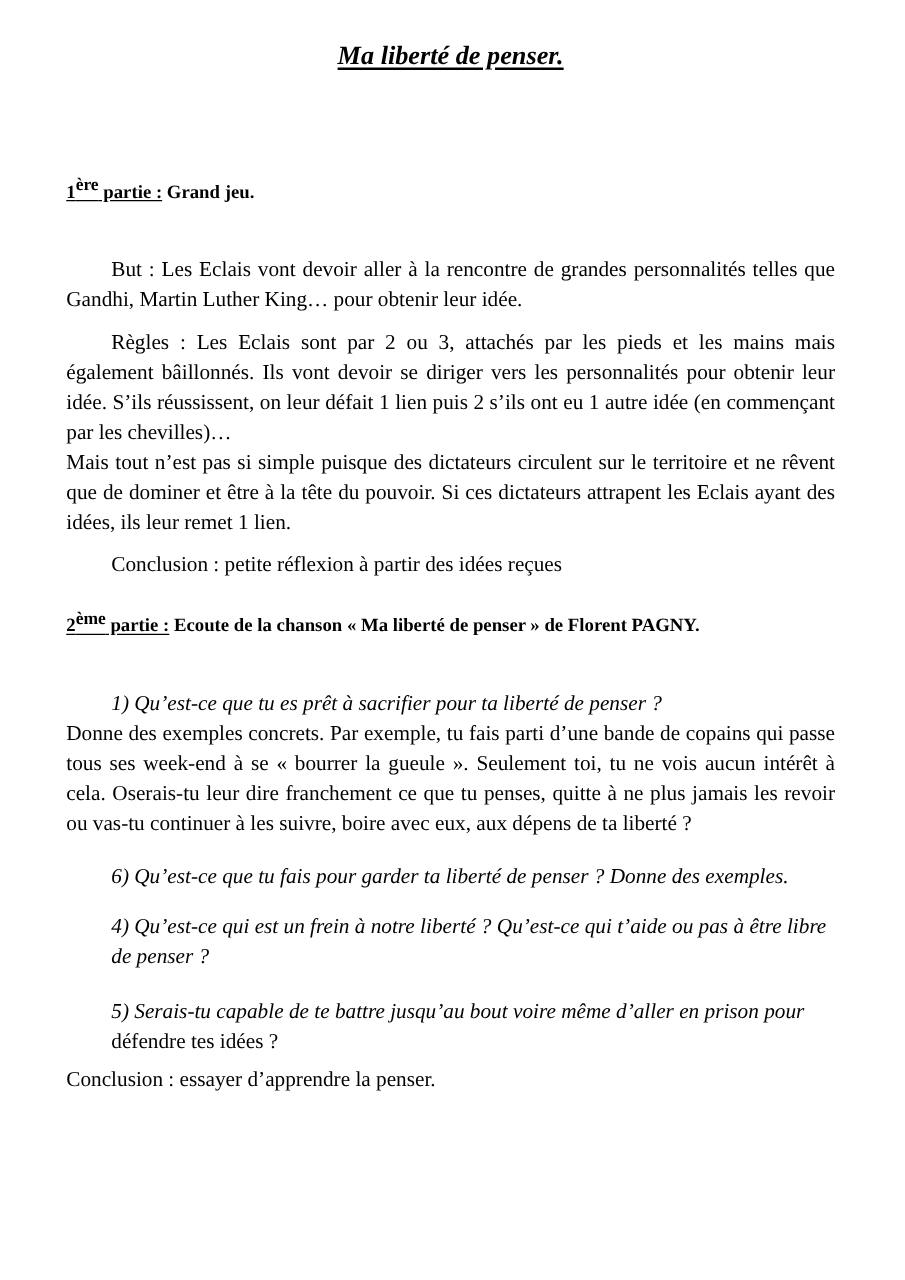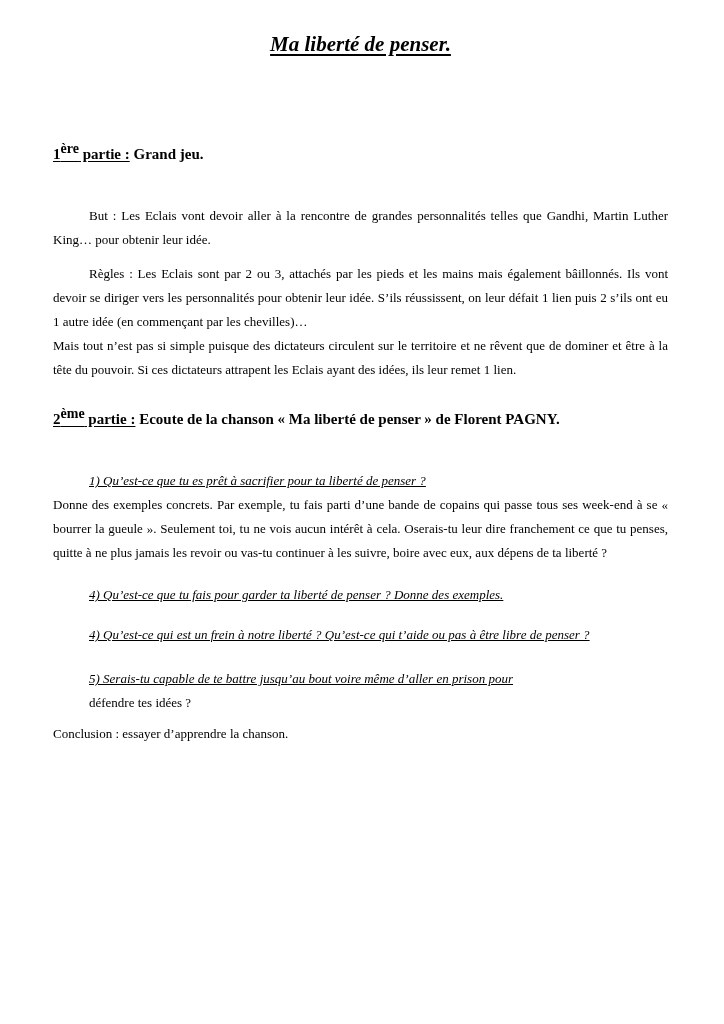--- a/index.html
+++ b/index.html
@@ -13,21 +13,21 @@
     height: 1024px;
     box-sizing: border-box;
     padding: 31px 56px 0 53px;
     background: #ffffff;
     font-family: "Liberation Serif", serif;
     color: #000000;
     overflow: hidden;
   }
   p {
     margin: 0;
-    font-size: 13px;
+    font-size: 17px;
     line-height: 24px;
   }
   .doc-title {
     text-align: center;
     font-size: 21px;
     line-height: 26px;
     font-weight: bold;
     font-style: italic;
     text-decoration: underline;
     text-underline-offset: 3px;
@@ -42,21 +42,21 @@
     text-underline-offset: 2px;
   }
   .part-heading sup {
     font-size: 14px;
     line-height: 0;
     vertical-align: super;
   }
   .justify { text-align: justify; }
   .indent { text-indent: 36px; }
   .hang { padding-left: 36px; }
-  .question { font-style: italic; text-decoration: underline; }
+  .question { font-style: italic; }
 
   
   .h1-part      { margin-top: 88px; }
   .p-but        { margin-top: 40px; }
   .p-regles     { margin-top: 10px; font-family: Liberation Serif, serif; }
   .p-mais       { margin-top: 0; }
   .p-concl1     { margin-top: 10px; }
   .h2-part      { margin-top: 28px; }
   .p-q1         { margin-top: 40px; }
   .p-q1body     { margin-top: 0; }
@@ -77,33 +77,34 @@
   <p class="part-heading h1-part">
     <span class="underlined"><span>1</span><sup>ère</sup><span> partie :</span></span><span> Grand jeu.</span>
   </p>
 
   <p class="justify indent p-but">But : Les Eclais vont devoir aller à la rencontre de grandes personnalités telles que Gandhi, Martin Luther King… pour obtenir leur idée.</p>
 
   <p class="justify indent p-regles">Règles : Les Eclais sont par 2 ou 3, attachés par les pieds et les mains mais également bâillonnés. Ils vont devoir se diriger vers les personnalités pour obtenir leur idée. S’ils réussissent, on leur défait 1 lien puis 2  s’ils ont eu 1 autre idée (en commençant par les chevilles)…</p>
 
   <p class="justify p-mais">Mais tout n’est pas si simple puisque des dictateurs circulent sur le territoire et ne rêvent que de dominer et être à la tête du pouvoir. Si ces dictateurs attrapent les Eclais ayant des idées, ils leur remet 1 lien.</p>
 
+  <p class="indent p-concl1">Conclusion : petite réflexion à partir des idées reçues</p>
 
   <p class="part-heading h2-part">
     <span class="underlined"><span>2</span><sup>ème</sup><span> partie :</span></span><span> Ecoute de la chanson « Ma liberté de penser » de Florent PAGNY.</span>
   </p>
 
   <p class="question hang p-q1">1) Qu’est-ce que tu es prêt à sacrifier pour ta liberté de penser ?</p>
 
   <p class="justify p-q1body">Donne des exemples concrets. Par exemple, tu fais parti d’une bande de copains qui passe tous ses week-end à se « bourrer la gueule ». Seulement toi, tu ne vois aucun intérêt à cela. Oserais-tu leur dire franchement ce que tu penses, quitte à ne plus jamais les revoir ou vas-tu continuer à les suivre, boire avec eux, aux dépens de ta liberté ?</p>
 
 
-  <p class="question hang p-q3">4) Qu’est-ce que tu fais pour garder ta liberté de penser ? Donne des exemples.</p>
+  <p class="question hang p-q3">6) Qu’est-ce que tu fais pour garder ta liberté de penser ? Donne des exemples.</p>
 
   <p class="question hang p-q4">4) Qu’est-ce qui est un frein à notre liberté ? Qu’est-ce qui t’aide ou pas à être libre de penser ?</p>
 
   <p class="question hang p-q5">5) Serais-tu capable de te battre jusqu’au bout voire même d’aller en prison pour</p>
 
   <p class="hang p-q5b">défendre tes idées ?</p>
 
-  <p class="p-concl2">Conclusion : essayer d’apprendre la chanson.</p>
+  <p class="p-concl2">Conclusion : essayer d’apprendre la penser.</p>
 
 </div>
 
 </body></html>

